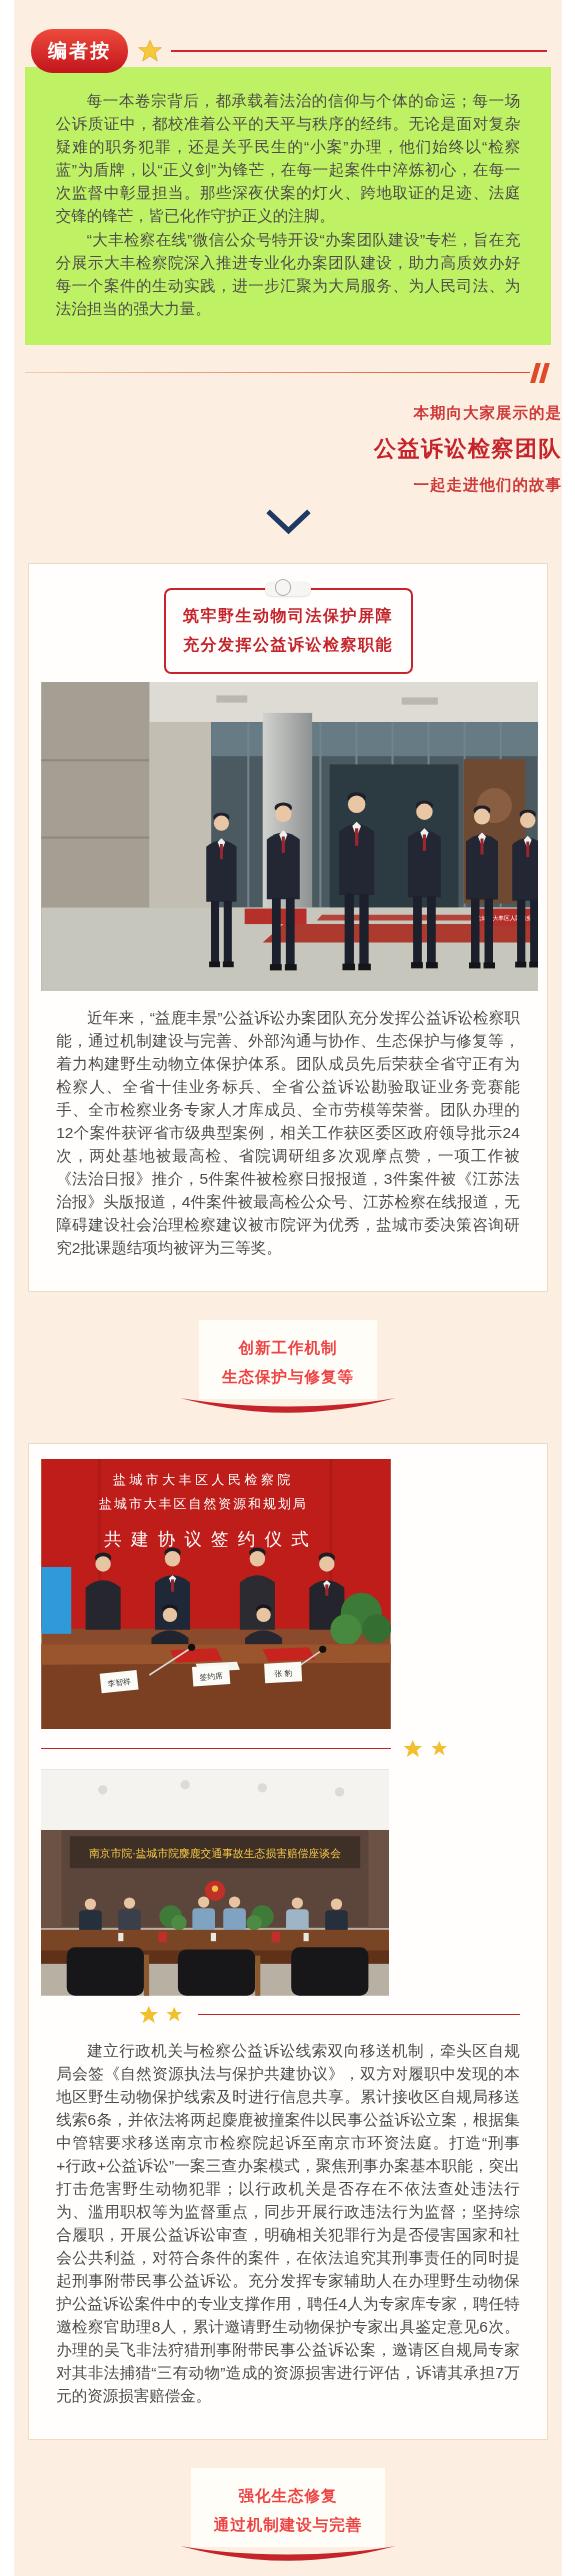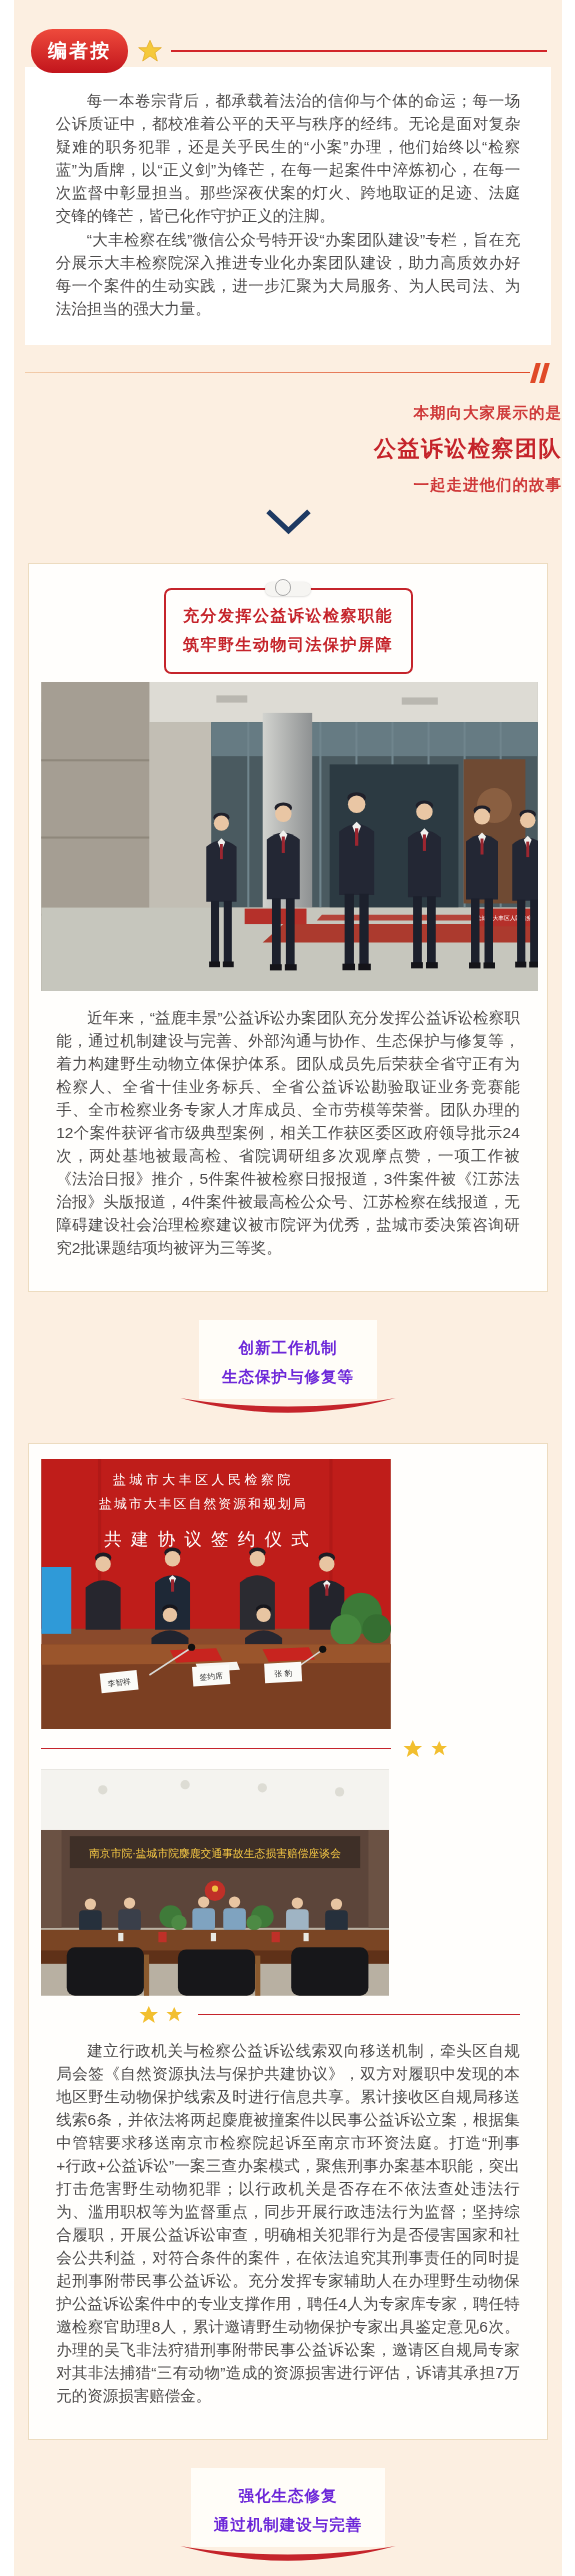--- a/index.html
+++ b/index.html
@@ -8,21 +8,21 @@
   .content { margin:0 14px; background:#fcefe1; padding:29px 0 38px; }
 
   
   .badge-row { display:flex; align-items:center; gap:9.3px; padding-left:17px; margin-right:15.5px; }
   .badge { background:linear-gradient(180deg,#ee4a3c,#c2151c); color:#fff; font-size:19px;
            font-weight:bold; letter-spacing:2.1px; padding:8.8px 17px; border-radius:21.6px; white-space:nowrap; }
   .badge-line { flex:1; height:1.5px; background:#d2262a; }
   .star svg, .chevron svg, .swoosh svg { display:block; }
 
   
-  .editor-card { background:#ffffff; margin:-5.2px 10.8px 0; padding:21.6px 31px 25px; }
+  .editor-card { background:#bef264; margin:-5.2px 10.8px 0; padding:21.6px 31px 25px; }
   .editor-card p { font-size:15.5px; line-height:23px; color:#4e4c4c; text-align:justify; text-indent:2em; }
   .editor-card p + p { margin-top:1px; }
 
   .divider-editor { display:flex; align-items:center; margin:17.5px 14.4px 0 10.8px; }
   .divider-editor .line { flex:1; height:1px; background:linear-gradient(90deg,#f2cdab,#e04a28); }
   .divider-editor .bars { display:flex; gap:4.1px; margin-left:3.1px; }
   .divider-editor .bar { width:5.2px; height:19.6px; background:#e04a28; transform:skewX(-16deg); }
 
   
   .intro { text-align:right; margin-top:13.4px; }
@@ -54,21 +54,21 @@
   .divider.stars-right .line { width:350px; margin-right:12.4px; }
   .divider.stars-left { padding-left:98px; }
   .divider.stars-left .line { flex:1; margin-left:15.5px; margin-right:15.5px; }
 
   .body-text { margin:14.4px 15.5px 0; font-size:15.5px; line-height:23px; color:#4e4c4c;
                text-align:justify; text-indent:2em; }
 
   
   .section-header { margin-top:28px; text-align:center; }
   .sh-box { display:inline-block; background:#fffdf8; padding:13.4px 23px 8.2px; }
-  .sh-box .h { font-size:15.5px; font-weight:bold; color:#6d28d9; line-height:29px; letter-spacing:1px; }
+  .sh-box .h { font-size:15.5px; font-weight:bold; color:#ef4444; line-height:29px; letter-spacing:1px; }
   .swoosh { width:222px; margin:-3.1px auto 0; }
 
   text { font-family:"Liberation Sans", sans-serif; }
 </style>
 </head>
 <body>
 
 <div class="content">
 
   <div class="badge-row">
@@ -102,22 +102,22 @@
       <svg width="49" height="30" viewBox="0 0 96 58">
           <polyline points="8,8 48,46 88,8" fill="none" stroke="#1e3a63" stroke-width="10"></polyline>
         </svg>
     </div>
   </div>
 
   <div class="card">
     <div class="title-frame">
       <div class="pill"></div>
       <div class="ring"></div>
+      <h2>筑牢野生动物司法保护屏障</h2>
       <h2>充分发挥公益诉讼检察职能</h2>
-      <h2>筑牢野生动物司法保护屏障</h2>
     </div>
 
     <div class="photo full">
       <svg width="497" height="309" viewBox="0 0 964 600">
         <defs>
           <linearGradient id="heroCol" x1="0" y1="0" x2="1" y2="0">
             <stop offset="0" stop-color="#d2d3cf"></stop>
               <stop offset="1" stop-color="#8e9192"></stop>
           </linearGradient>
           <g id="hp">

